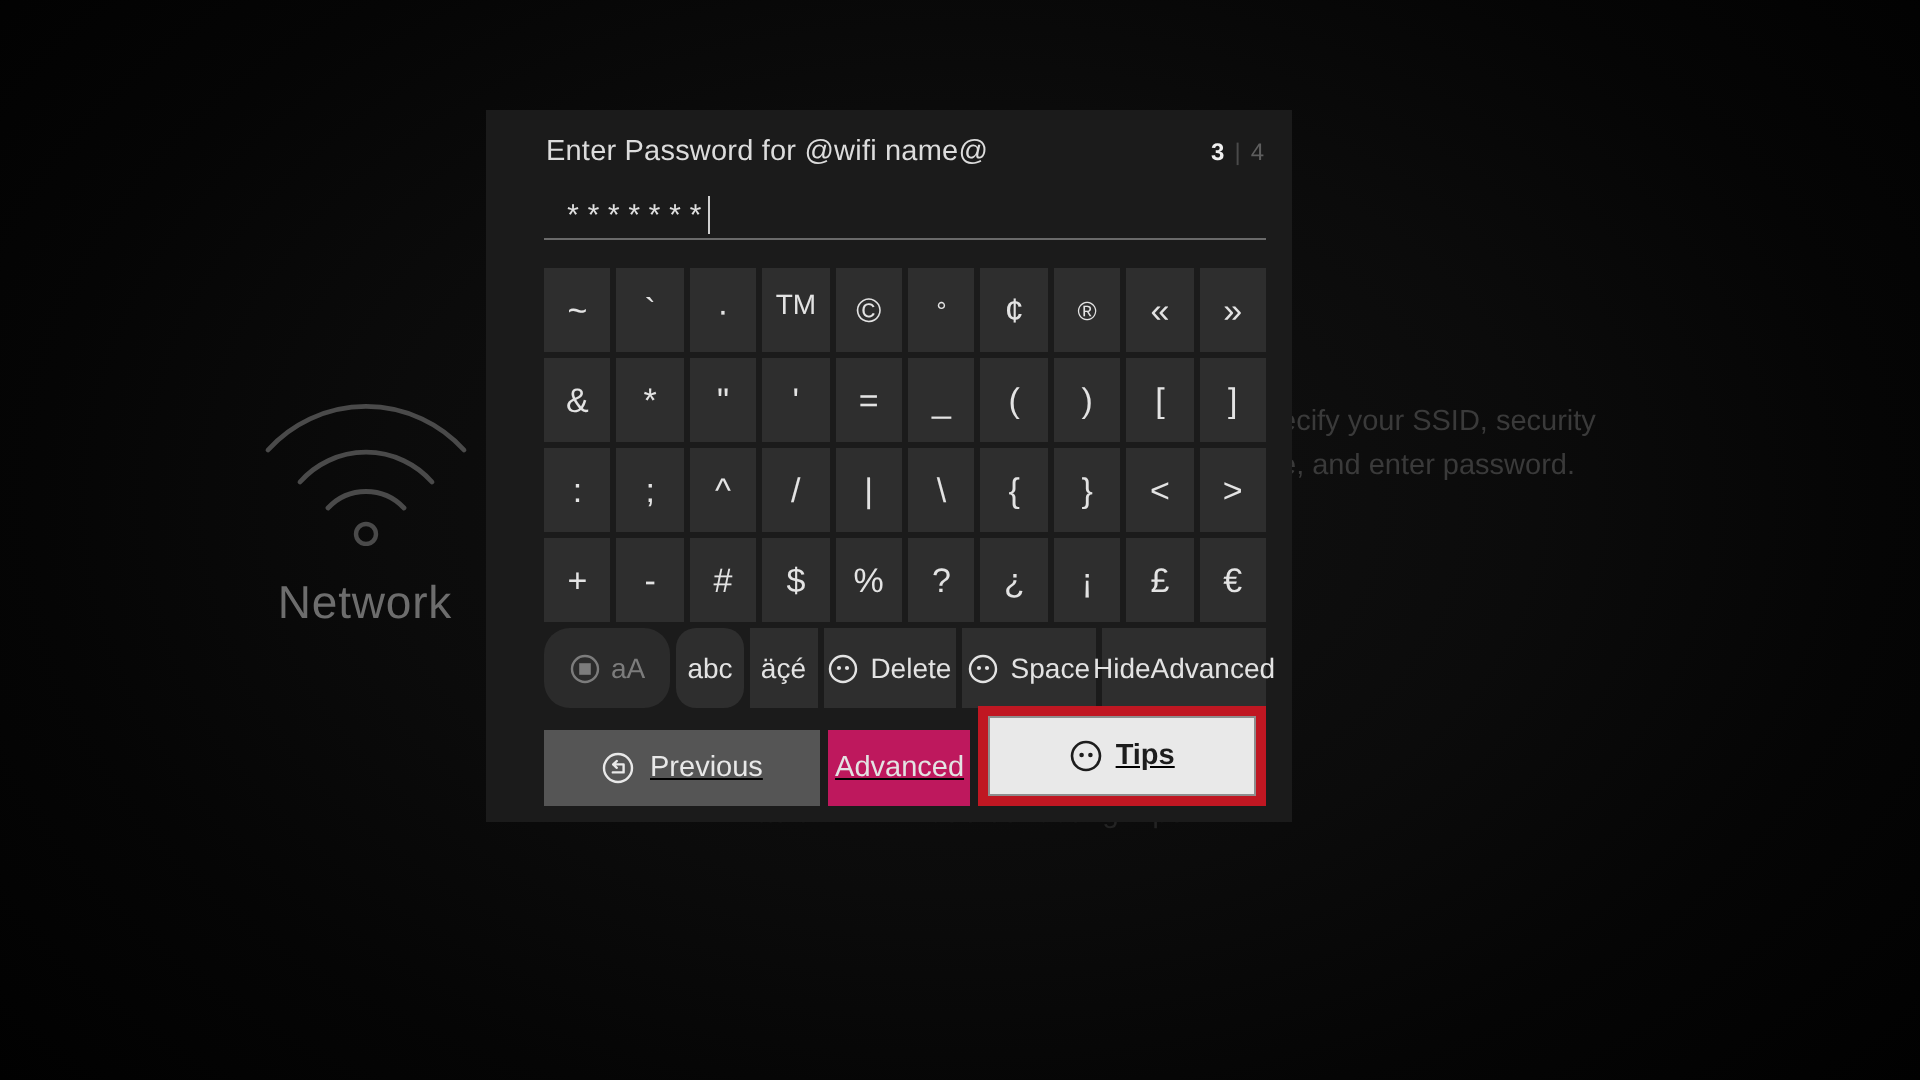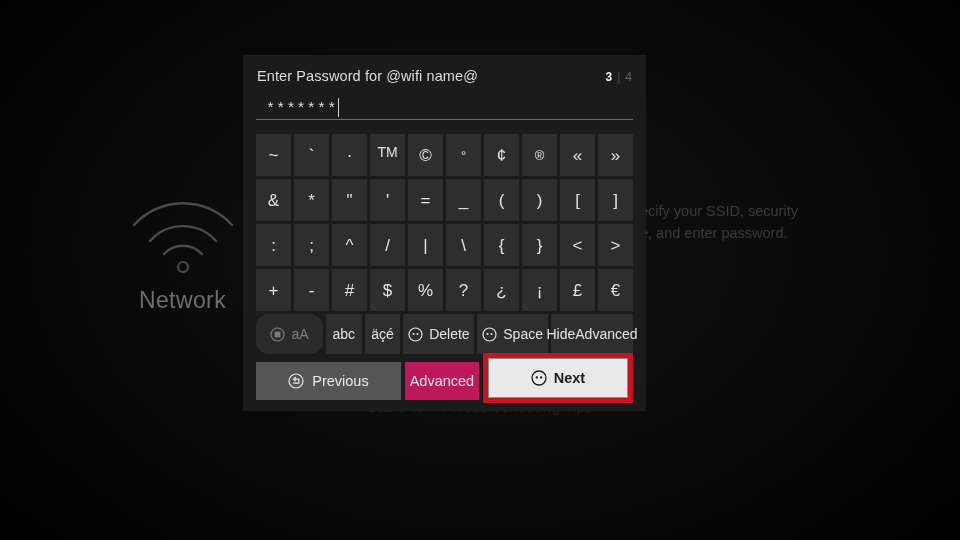--- a/index.html
+++ b/index.html
@@ -66,21 +66,21 @@
   }
 
   
   .dialog {
     position: absolute;
     left: 243px;
     top: 55px;
     width: 403px;
     height: 356px;
     background: #1b1b1b;
-    padding: 13px 13px 0 13px;
+    padding: 13px 13px 0 29px;
   }
 
   .dlg-head {
     display: flex;
     align-items: baseline;
     justify-content: space-between;
     padding: 0 1px;
   }
   .dlg-title {
     font-size: 14.5px;
@@ -153,32 +153,33 @@
     display: flex;
     align-items: center;
     justify-content: center;
     gap: 6px;
     user-select: none;
     text-align: center;
     line-height: 16px;
   }
   .fkey.dim { color: #7c7c7c; background: #2b2b2b; border-radius: 13px; }
   .f-aa   { width: 88px; }
-  .f-abc  { width: 47px; }
+  .f-abc  { width: 47px; border-radius: 10px; }
   .f-ace  { width: 47px; }
   .f-space{ width: 93px; }
   .f-del  { width: 93px; }
   .f-hide { width: 82px; flex-direction: row; gap: 0; }
 
   
   .arow {
     display: flex;
     gap: 4px;
     margin-top: 5px;
-    align-items: center;
+    align-items: flex-end;
+    text-decoration: underline;
   }
   .abtn {
     height: 38px;
     display: flex;
     align-items: center;
     justify-content: center;
     gap: 8px;
     font-size: 14.5px;
     user-select: none;
   }
@@ -376,20 +377,20 @@
 
         <div class="a-next-wrap">
           <div class="a-next">
             <span class="ico">
               <svg width="16" height="16" viewBox="0 0 16 16">
                 <circle cx="8" cy="8" r="7" fill="none" stroke="#1d1d1d" stroke-width="1.3"></circle>
                 <circle cx="5.8" cy="7.5" r="1.15" fill="#1d1d1d"></circle>
                 <circle cx="10.2" cy="7.5" r="1.15" fill="#1d1d1d"></circle>
               </svg>
             </span>
-            <span>Next</span>
+            <span>Tips</span>
           </div>
         </div>
 
       </div>
     </div>
   </div>
 </div>
 
 </body></html>

